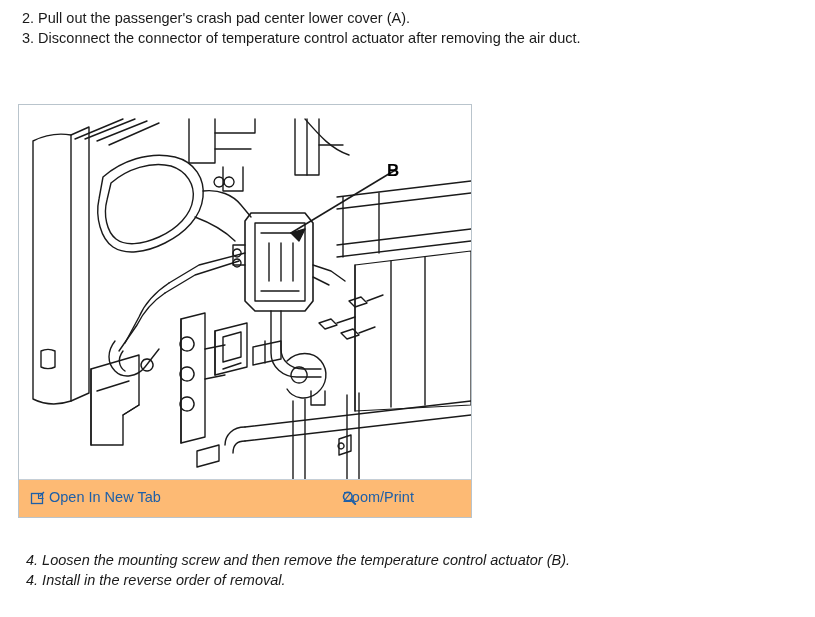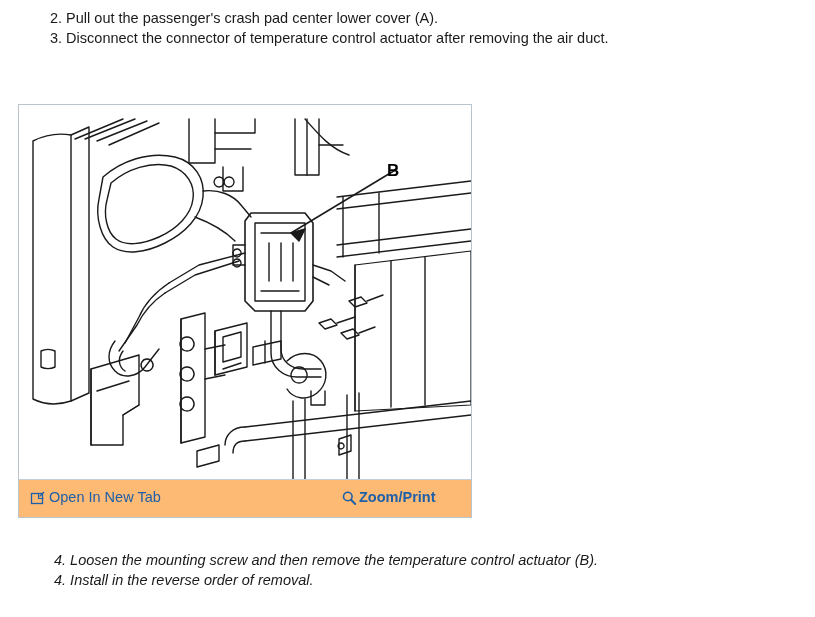--- a/index.html
+++ b/index.html
@@ -20,21 +20,20 @@
     left: 0; top: 0;
     width: 815px;
     height: 617px;
   }
   .step-line {
     font-size: 14.5px;
     line-height: 20px;
     color: #1a1a1a;
     padding-left: 22px;
     white-space: nowrap;
-    margin-left: 28px;
   }
   .steps-top {
     position: absolute;
     left: 0;
     top: 8px;
   }
   .steps-bottom {
     position: absolute;
     left: 4px;
     top: 550px;
@@ -70,21 +69,21 @@
   .tool-link {
     position: absolute;
     top: 9px;
     font-size: 14.5px;
     color: #1d5fa8;
     text-decoration: none;
     cursor: pointer;
     white-space: nowrap;
   }
   .tool-open { left: 30px; }
-  .tool-zoom { left: 340px; font-weight: bold; }
+  .tool-zoom { left: 324px; }
   .tool-icon {
     position: absolute;
     top: 10px;
     width: 16px;
     height: 16px;
     color: #1d5fa8;
   }
   .icon-newtab { left: 11px; }
   .icon-zoom { left: 322px; }
   .label-b {

